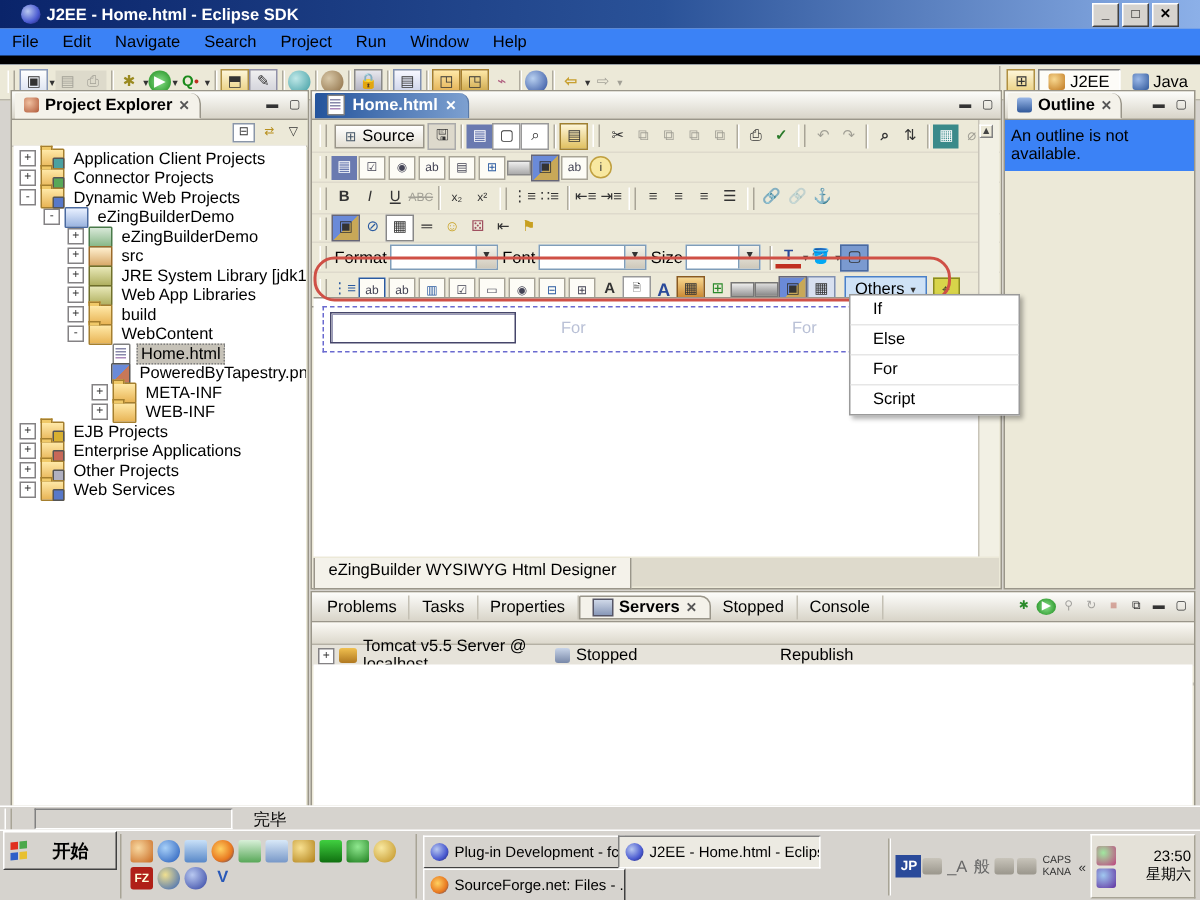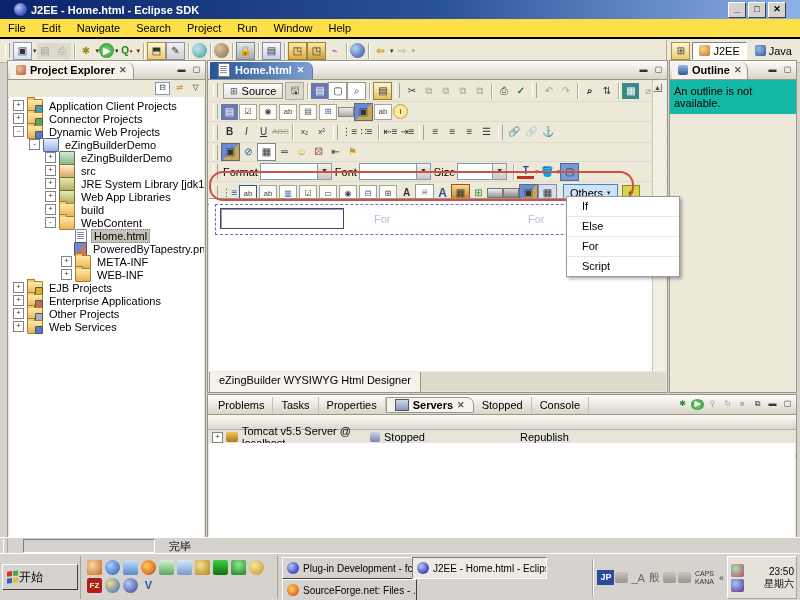--- a/index.html
+++ b/index.html
@@ -7,21 +7,21 @@
        background:#d6d3ce;font-family:"Liberation Sans",sans-serif;font-size:11px;color:#000;}
   
   .titlebar{height:19px;background:linear-gradient(to right,#0a246a,#2a5298 55%,#8cb0e8);
             display:flex;align-items:center;color:#fff;font-weight:bold;padding:0 14px;}
   .app-icon{width:13px;height:13px;border-radius:50%;
             background:radial-gradient(circle at 35% 35%,#b8c8f0,#4a5ad0 60%,#1a1a60);margin-right:4px;}
   .tb-btns{margin-left:auto;display:flex;}
   .tbb{width:16px;height:14px;margin-left:2px;background:#d6d3ce;color:#000;
        border:1px solid;border-color:#fff #404040 #404040 #fff;
        font-size:9px;line-height:12px;text-align:center;font-weight:bold;}
-  .menubar{height:18px;background:#fde047;display:flex;align-items:center;border-bottom:2px solid #000000;}
+  .menubar{height:18px;background:#3b82f6;display:flex;align-items:center;border-bottom:6px solid #000000;}
   .menu-item{padding:2px 8px;}
   .maintoolbar{height:23px;background:#ece9d8;display:flex;align-items:center;border-bottom:1px solid #b8b4a8;padding:0 2px;}
   .grip{width:3px;height:15px;margin:0 3px;border-left:1px solid #fff;border-right:1px solid #a8a496;}
   .sep{width:1px;height:16px;background:#b0ac9e;box-shadow:1px 0 0 #fff;margin:0 3px;}
   .i{width:17px;height:16px;display:inline-flex;align-items:center;justify-content:center;
      font-size:10px;line-height:16px;color:#333;flex:none;}
   .dis{opacity:.4;}
   .dd{font-size:7px;color:#333;margin-left:1px;}
   .persp{margin-left:auto;display:flex;align-items:center;height:22px;border-left:1px solid #b0ac9e;padding-left:4px;}
   .pbtn{display:flex;align-items:center;gap:3px;padding:2px 6px;margin-left:2px;}
@@ -90,41 +90,41 @@
   .edesigner{position:absolute;left:1px;bottom:1px;right:1px;height:19px;background:#dedacc;display:flex;}
   .dtab{height:18px;padding:2px 9px 0;background:#f4f2ea;border:1px solid #9a968a;border-top:none;}
   .redellipse{position:absolute;left:209px;top:171px;width:421px;height:26px;border:2px solid #cf5046;
               border-radius:14px;z-index:6;pointer-events:none;}
   
   .ddmenu{position:absolute;left:566px;top:196px;width:112px;background:#fff;border:1px solid #9a9a9a;
           box-shadow:2px 2px 3px rgba(0,0,0,.3);z-index:20;}
   .dditem{height:19px;line-height:19px;padding-left:15px;border-bottom:1px solid #e6e6e6;}
   .dditem:last-child{border-bottom:none;}
   
-  .outmsg{padding:5px 4px;background:#14b8a6;}
+  .outmsg{padding:5px 4px;background:#3b82f6;}
   
   .btabrow{height:19px;display:flex;align-items:center;background:linear-gradient(#fdfdfb,#d8d4c8);
            border-bottom:1px solid #9a968a;padding:0 2px;}
   .btab{padding:2px 8px;border-right:1px solid #c4c0b4;}
   .btab.on{display:flex;align-items:center;gap:4px;background:#f4f2ea;border:1px solid #9a968a;
            border-radius:1px 7px 0 0;font-weight:bold;padding:1px 8px;}
   .srvicon{width:12px;height:10px;background:linear-gradient(#cfd8e8,#8898b8);border:1px solid #556;}
   .thead{height:14px;display:flex;background:linear-gradient(#fbfaf5,#dcd8cc);border-bottom:1px solid #b4b0a4;}
   .th{padding:1px 4px;border-right:1px solid #c4c0b4;margin-top:40px;}
   .trowsrv{height:14px;display:flex;align-items:center;background:#e6e3da;}
   .bwhite{position:absolute;left:1px;right:1px;bottom:1px;top:48px;background:#fff;}
   
   .statusbar{position:absolute;left:0;top:537px;width:800px;height:16px;background:#d6d3ce;
              display:flex;align-items:center;border-top:1px solid #fff;}
   .stbox{width:130px;height:12px;margin:0 14px 0 12px;border:1px solid;border-color:#808080 #fff #fff #808080;background:#d6d3ce;}
   
   .taskbar{position:absolute;left:0;top:553px;width:800px;height:47px;background:#d6d3ce;
            border-top:1px solid #fff;display:flex;}
-  .startbtn{margin:10px 2px;width:66px;height:24px;display:flex;align-items:center;gap:0;padding:0 4px;
-            background:#d6d3ce;border:1px solid;border-color:#fff #404040 #404040 #fff;font-weight:normal;font-size:12px;}
+  .startbtn{margin:0 2px;width:66px;height:24px;display:flex;align-items:center;gap:16px;padding:0 4px;
+            background:#d6d3ce;border:1px solid;border-color:#fff #404040 #404040 #fff;font-weight:bold;font-size:12px;}
   .flag{width:12px;height:12px;display:grid;grid-template-columns:5px 5px;grid-gap:1px;transform:skewY(-6deg);}
   .flag i{display:block;width:5px;height:5px;}
   .ql{width:190px;display:flex;flex-wrap:wrap;align-content:flex-start;padding:4px 0 0 6px;gap:3px;
       border-left:1px solid #a8a496;border-right:1px solid #a8a496;margin:2px 0;}
   .qi{width:15px;height:15px;border-radius:2px;flex:none;}
   .winbtns{position:relative;width:276px;}
   .wbtn{position:absolute;width:125px;height:20px;display:flex;align-items:center;gap:4px;padding:0 4px;
         background:#d6d3ce;border:1px solid;border-color:#fff #404040 #404040 #fff;
         white-space:nowrap;overflow:hidden;font-size:10px;}
   .wbtn.on{background:#eceae2;border-color:#808080 #fff #fff #808080;}

